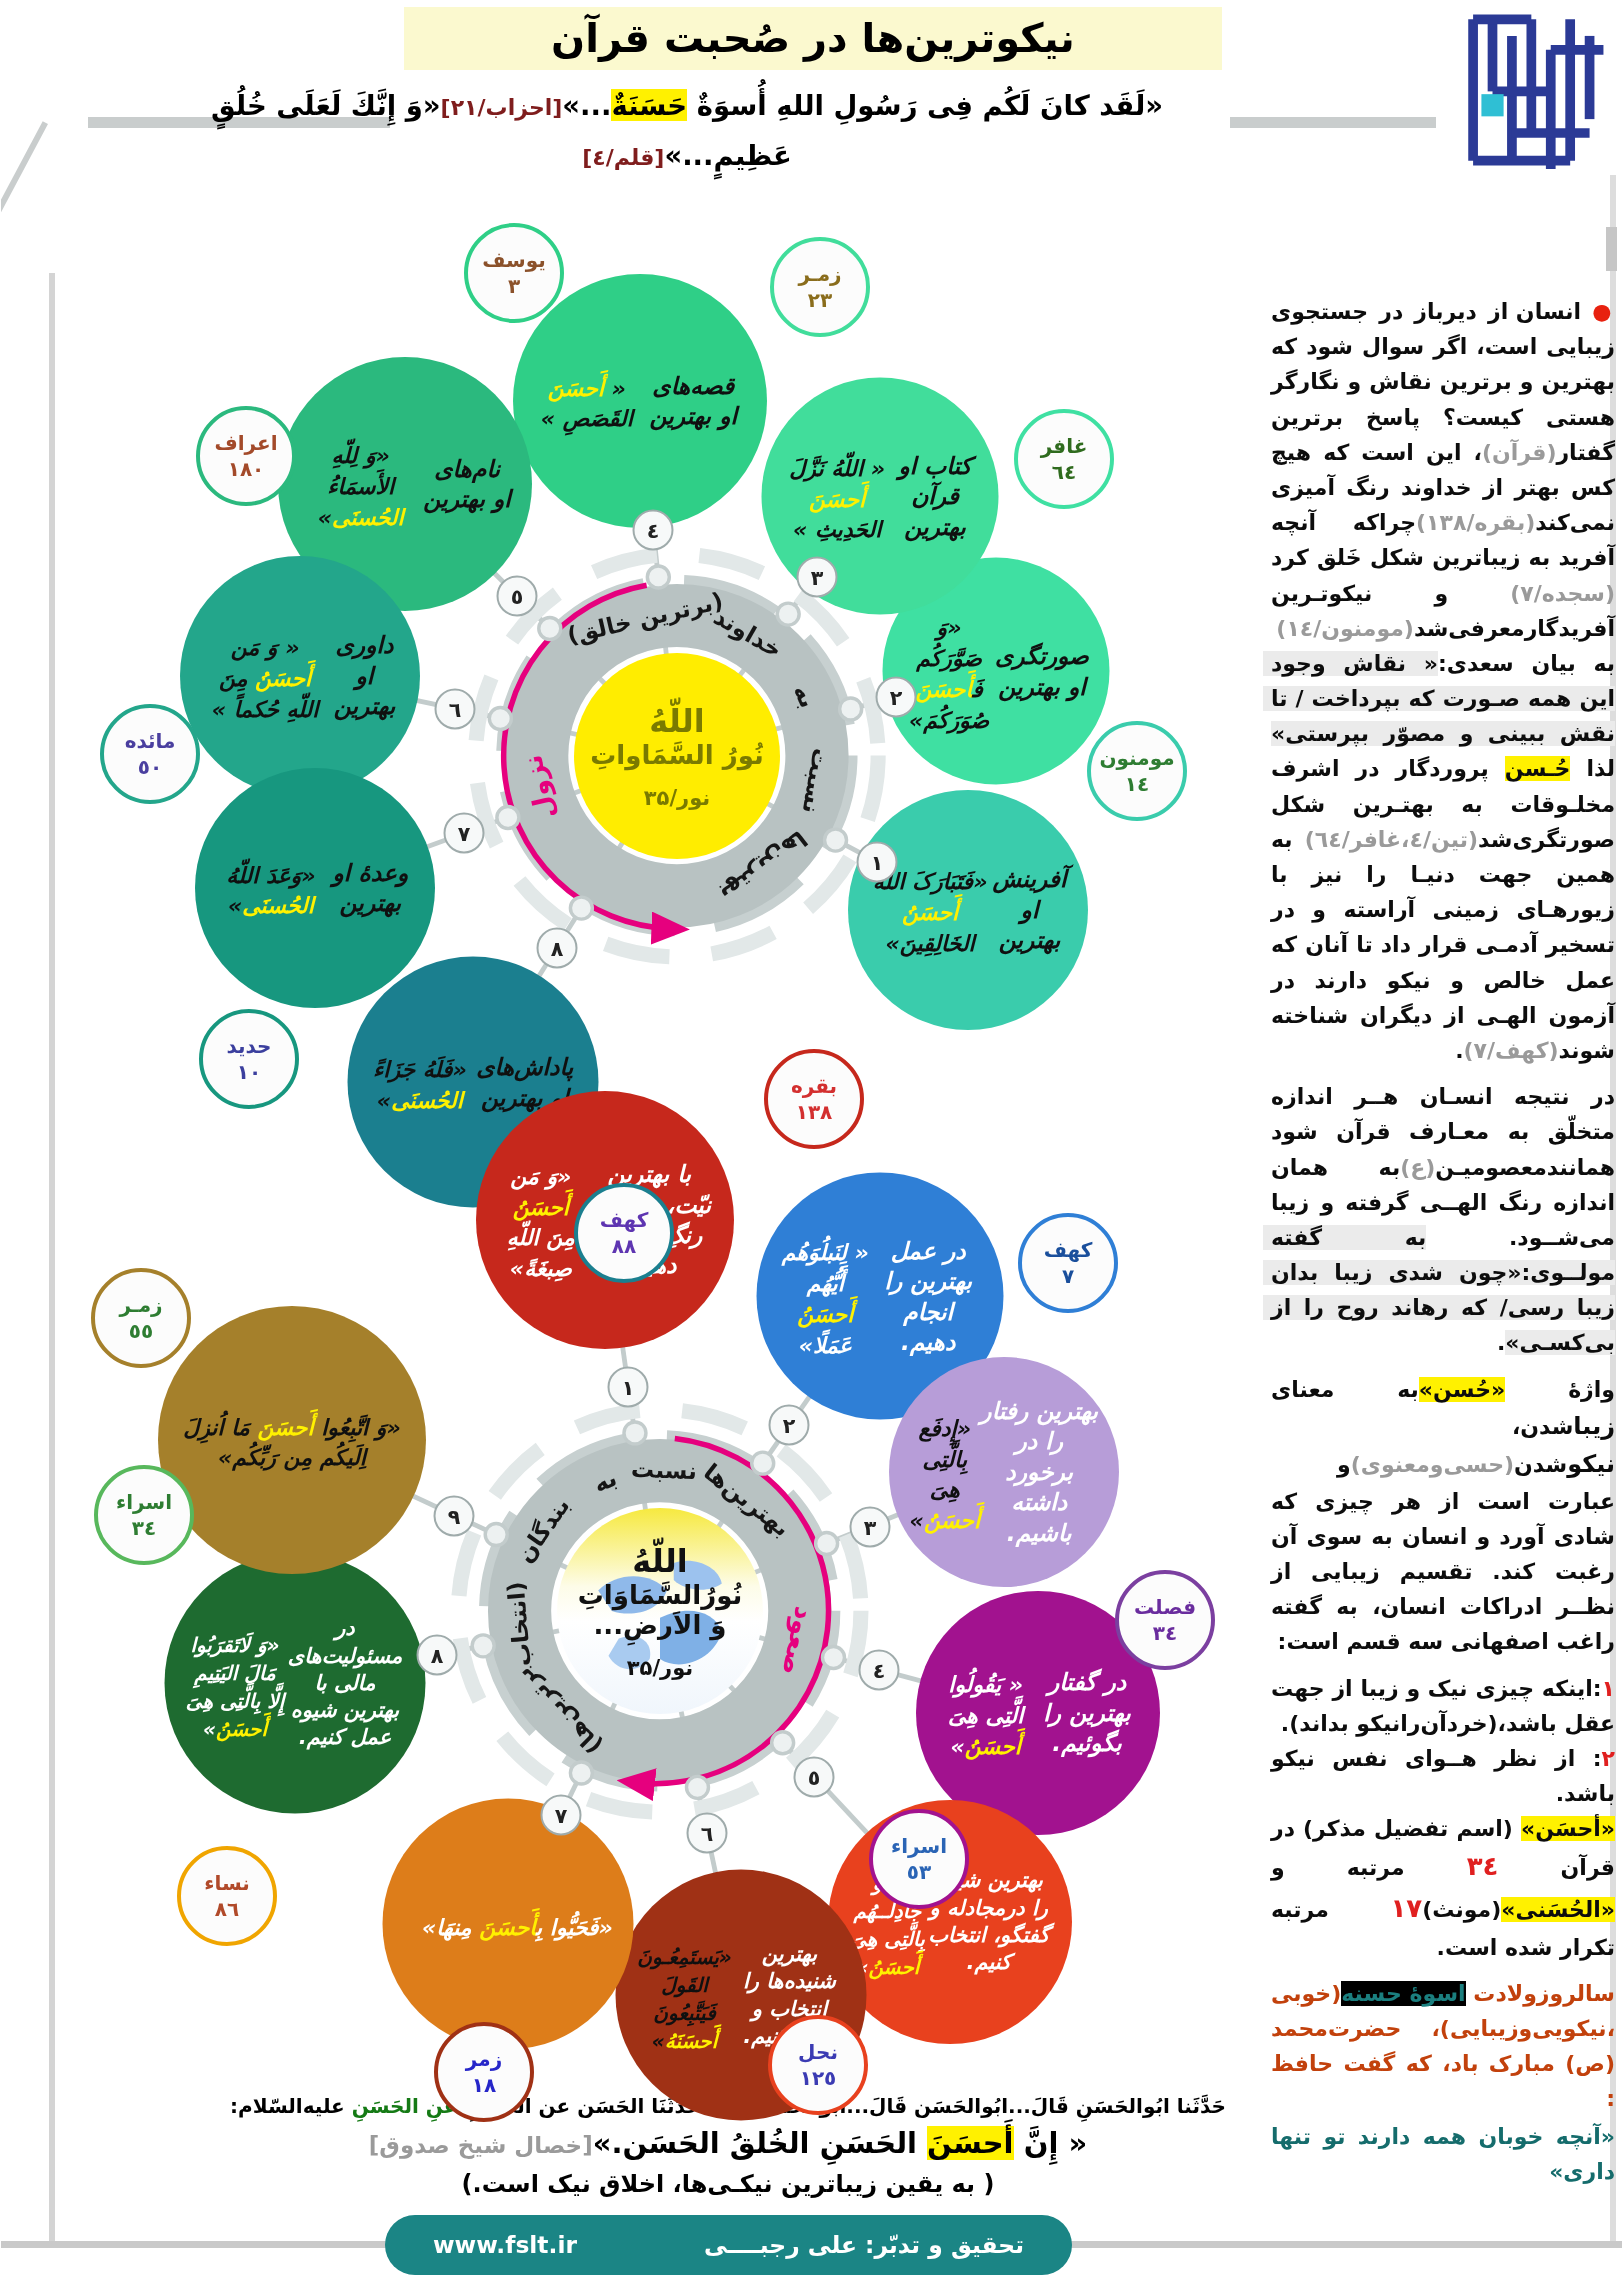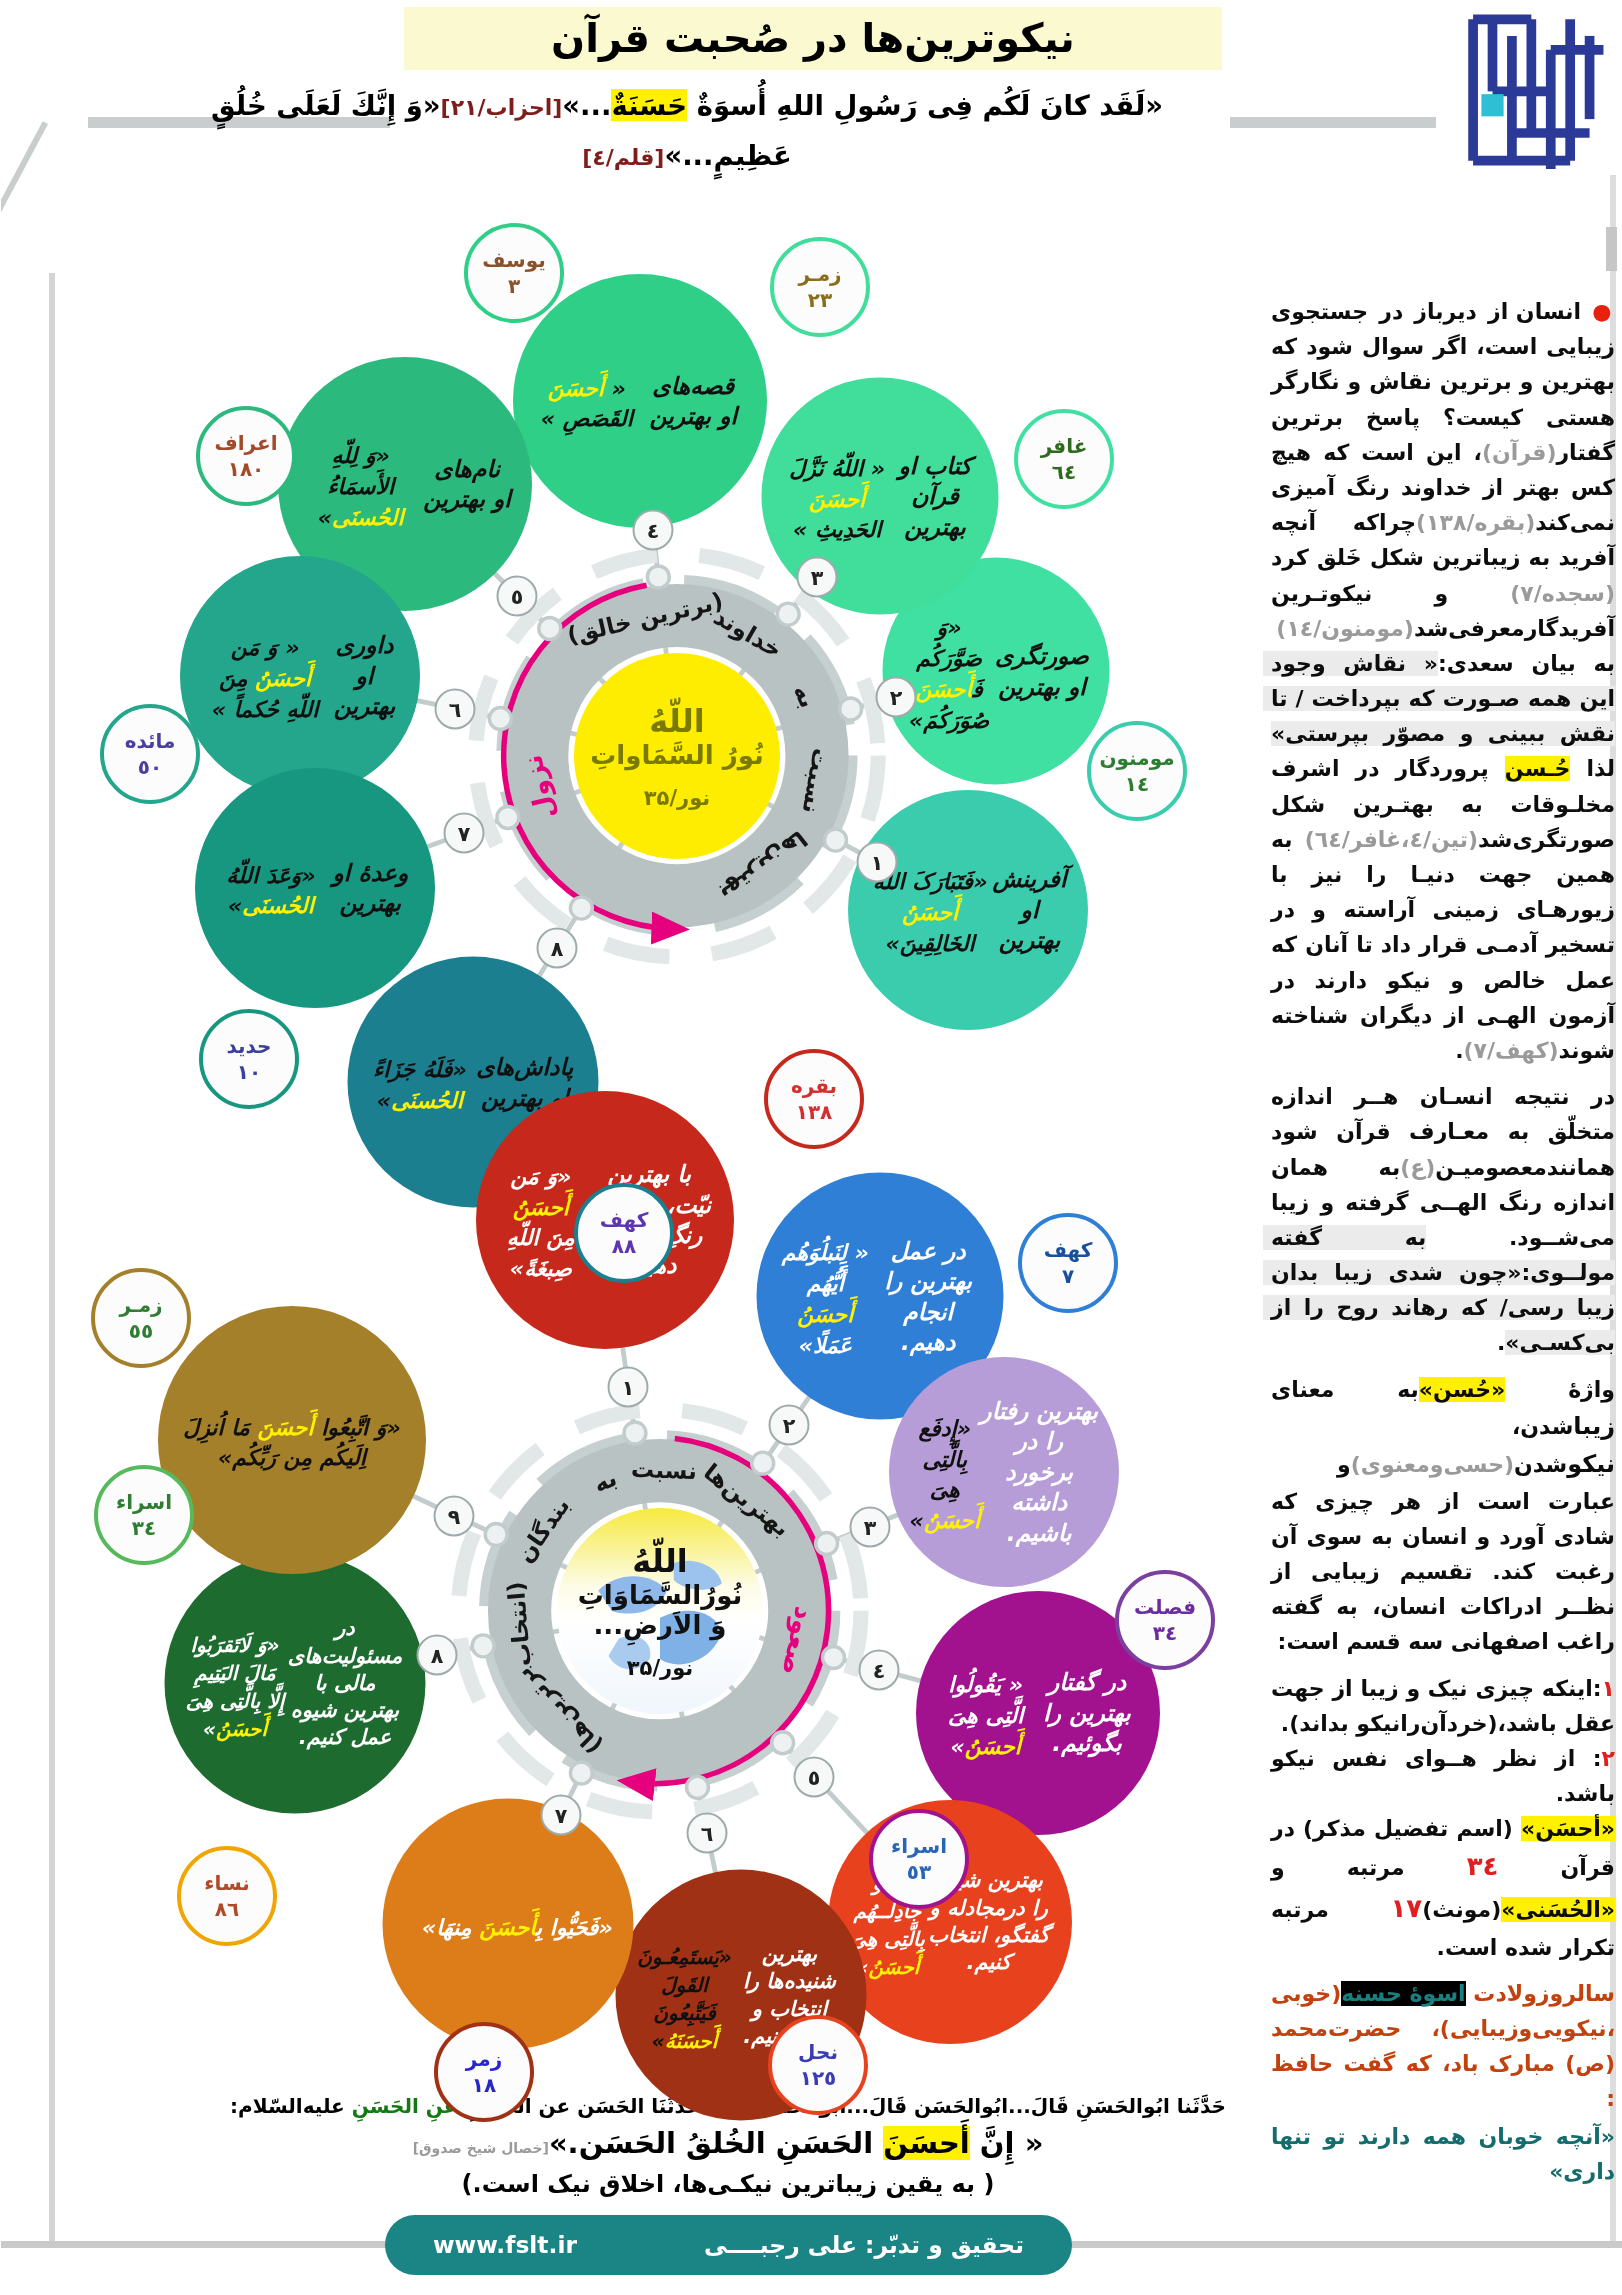--- a/index.html
+++ b/index.html
@@ -12,21 +12,21 @@
             color:#000;z-index:2;}
   .verseline{position:absolute;left:151px;top:81px;width:1072px;text-align:center;direction:rtl;
              font-size:27.5px;font-weight:bold;color:#000;z-index:2;line-height:1.8;}
   .logo{position:absolute;left:1462px;top:8.2px;width:147px;height:164px;z-index:2;}
   
   .r{white-space:pre-wrap;}
   .r.hl{background:#FFF100;}
   .r.qt{background:#EBEBEB;}
   .r.ref{color:#9A9A9A;}
   .r.refbr{font-size:22px;color:#7f1d1d;}
-  .r.refsm{color:#9A9A9A;font-size:14px;}
+  .r.refsm{color:#9A9A9A;font-size:23px;}
   .r.red{color:#E02020;}
   .r.redb{color:#E02020;font-size:26px;}
   .r.b{font-size:24px;}
   .r.teal{color:#c2410c;}
   .r.tealb{color:#156C6C;display:block;margin-top:2.7px;}
   .r.tealhs{color:#1B7F7F;background:#000000;}
   .r.green{color:#157A15;}
   .r.bullet{color:#E8210F;}
   
   .sb{position:absolute;left:1271px;top:294px;width:344px;direction:rtl;text-align:justify;

